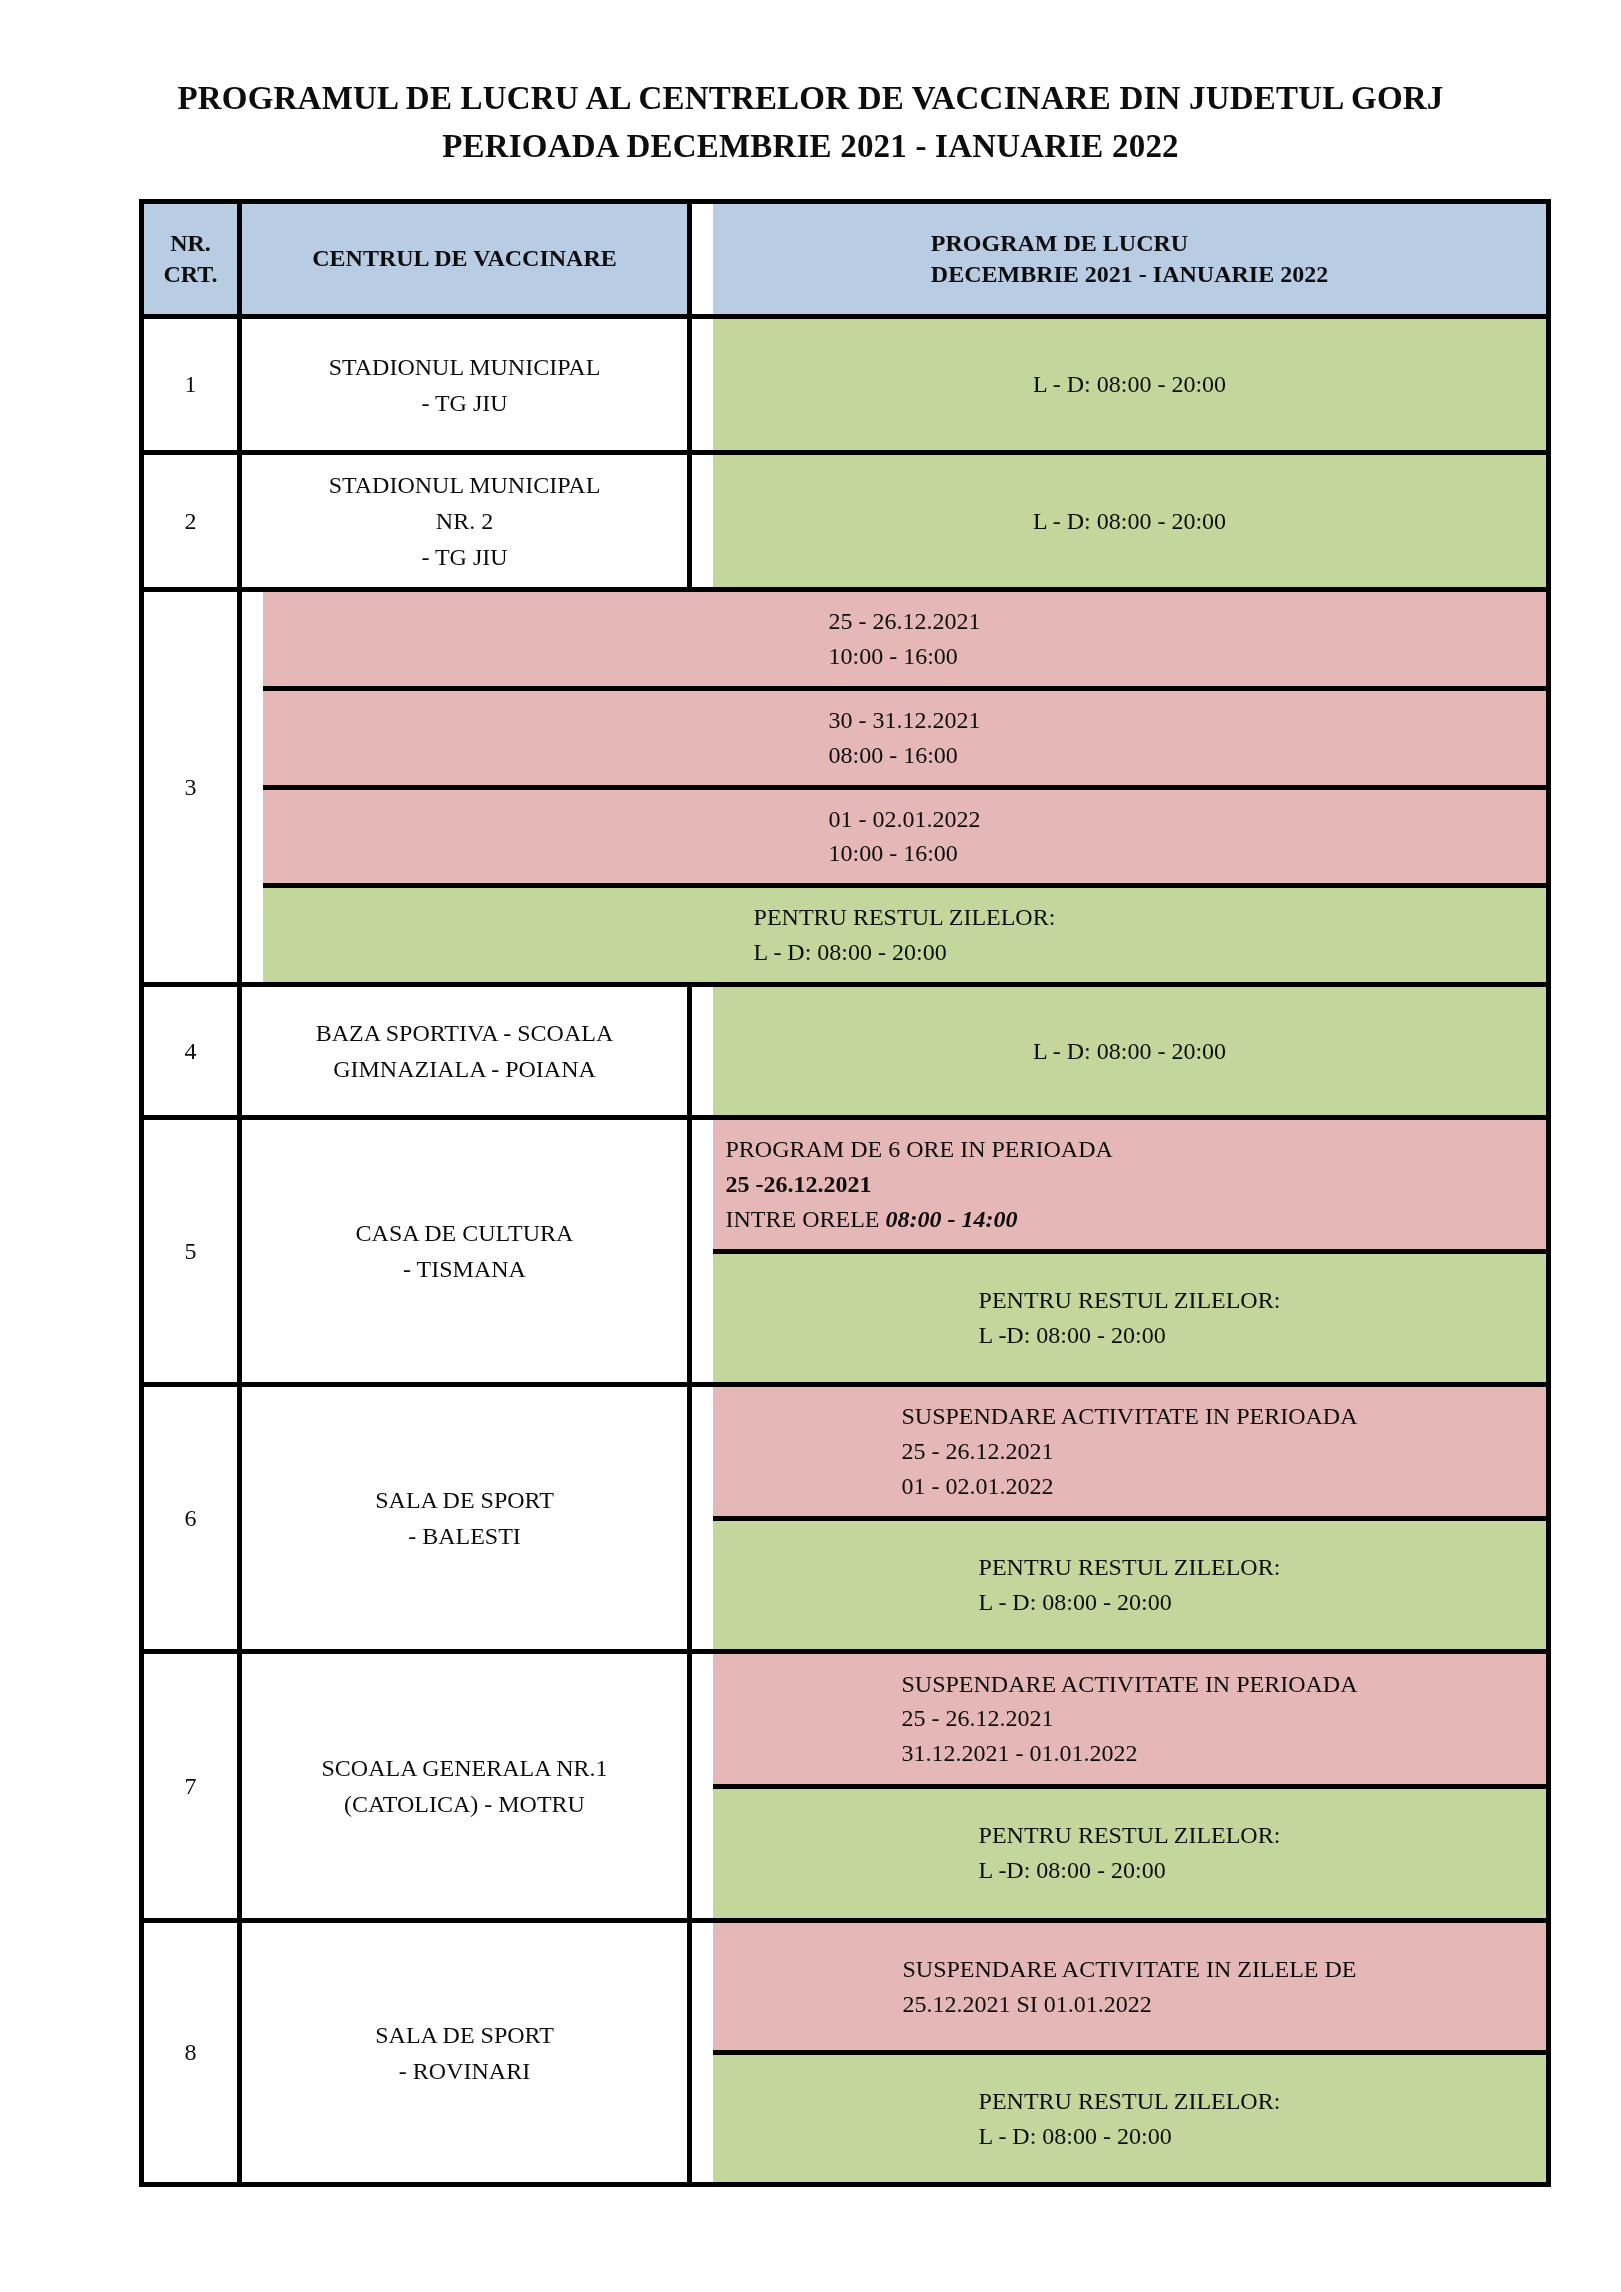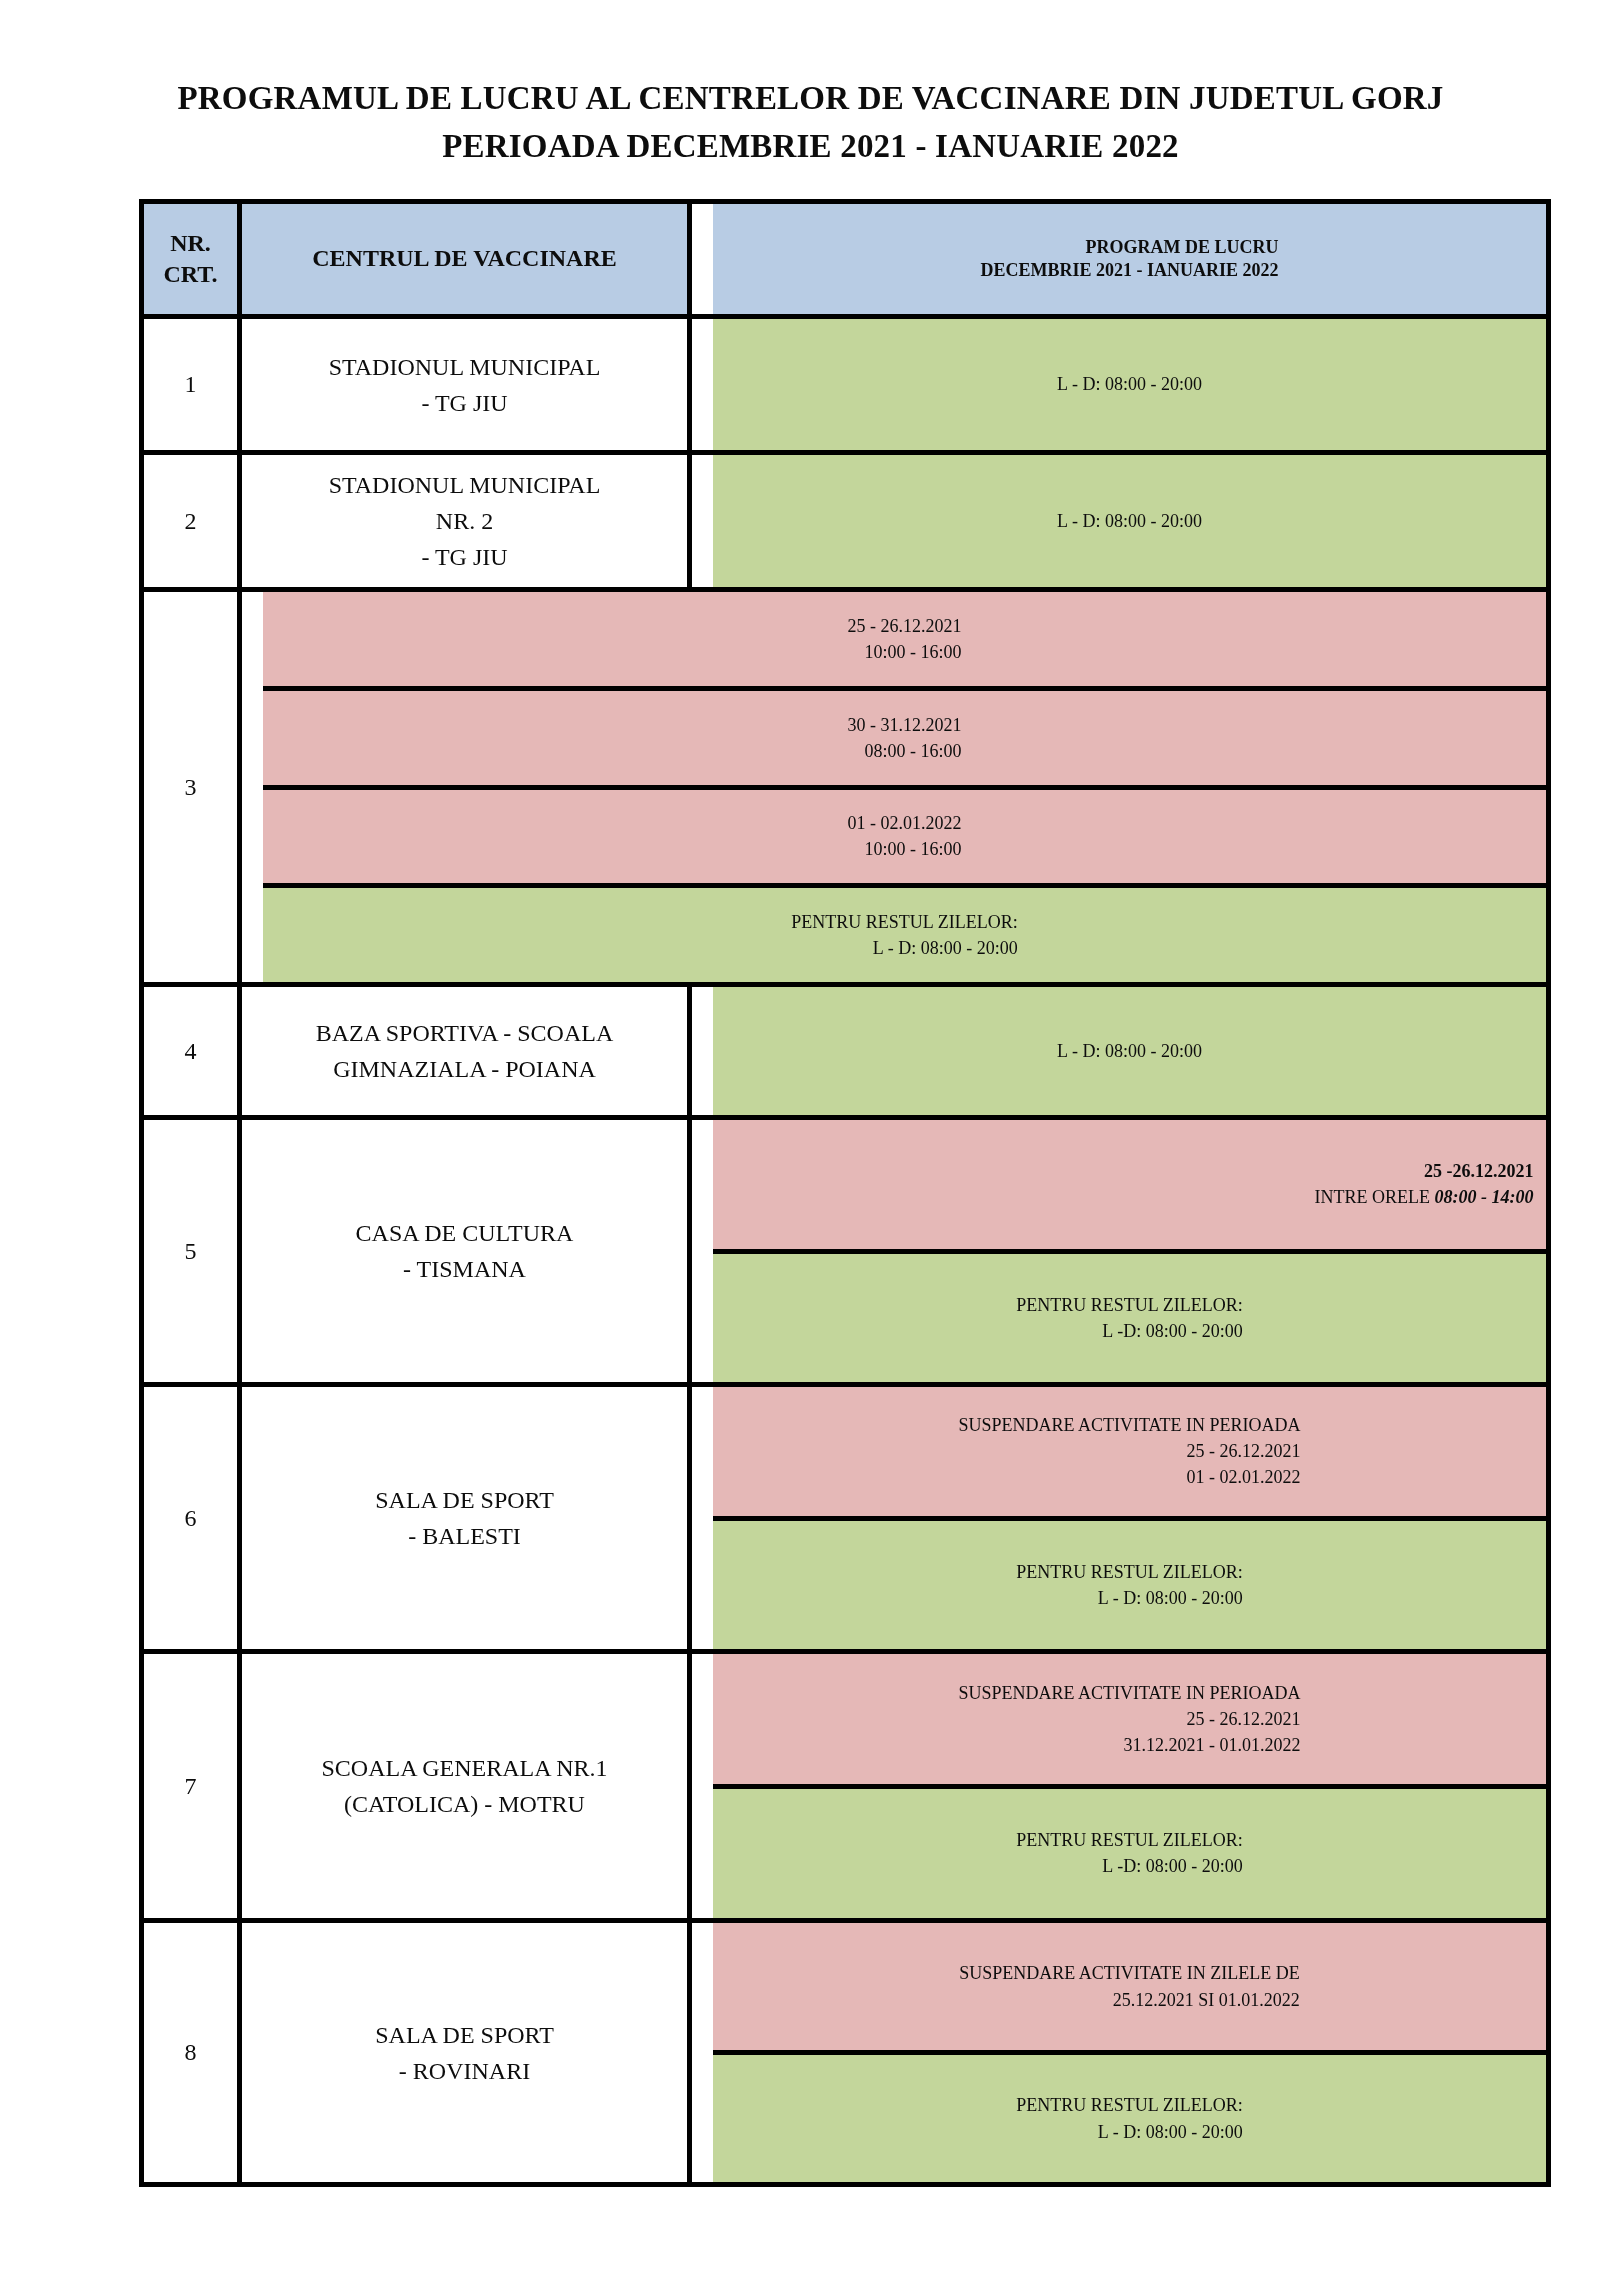--- a/index.html
+++ b/index.html
@@ -64,23 +64,23 @@
     border-left:5.4px solid var(--border-color);
     display:flex;
     flex-direction:column;
   }
   .block{
     flex:1;
     display:flex;
     flex-direction:column;
     justify-content:center;
     align-items:center;
-    text-align:right;
+    text-align:left;
     white-space:pre-line;
-    font-size:18px;
+    font-size:24px;
     line-height:1.45;
     padding:3.6px 12.5px;
     margin-left:21px;
   }
   .program-col .block + .block{border-top:5.4px solid var(--border-color);}
   .block.green{background:var(--green-bg);}
   .block.pink{background:var(--pink-bg);}
   .header-row .cell{
     background:var(--header-bg);
     font-weight:bold;
@@ -153,20 +153,21 @@
         <div class="block green">L - D: 08:00 - 20:00</div>
       </div>
     </div>
 
     <div class="row" style="height:267px">
       <div class="cell nr">5</div>
       <div class="cell center">CASA DE CULTURA
 - TISMANA</div>
       <div class="program-col">
         <div class="block pink">
+          <div class="pline">PROGRAM DE 6 ORE IN PERIOADA</div>
           <div class="pline b">25 -26.12.2021</div>
           <div class="pline"><span>INTRE ORELE </span><span class="bi">08:00 - 14:00</span></div>
         </div>
         <div class="block green">PENTRU RESTUL ZILELOR:
 L -D: 08:00 - 20:00</div>
       </div>
     </div>
 
     <div class="row" style="height:267px">
       <div class="cell nr">6</div>

